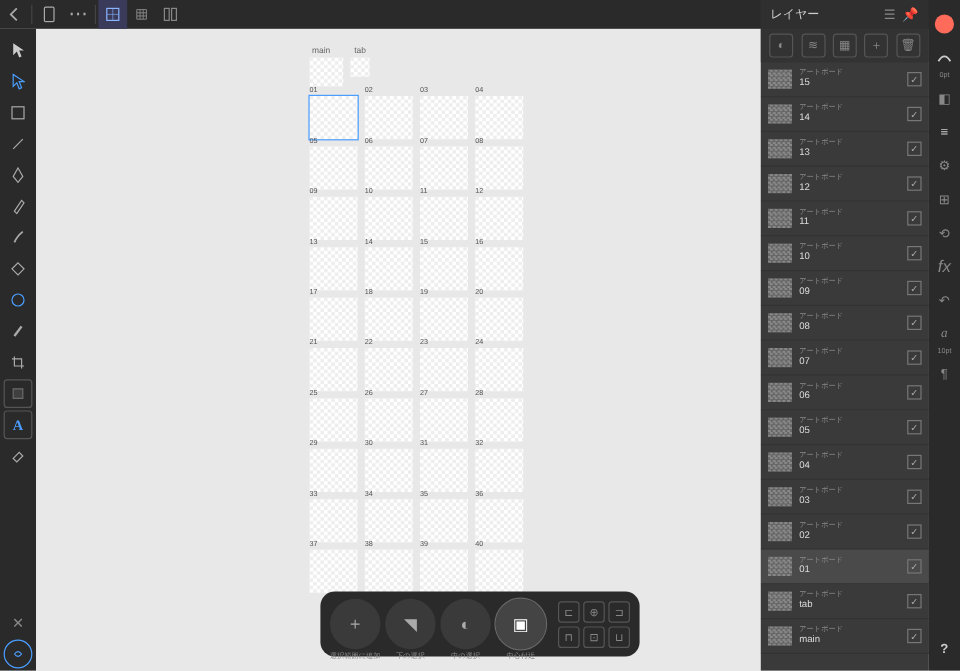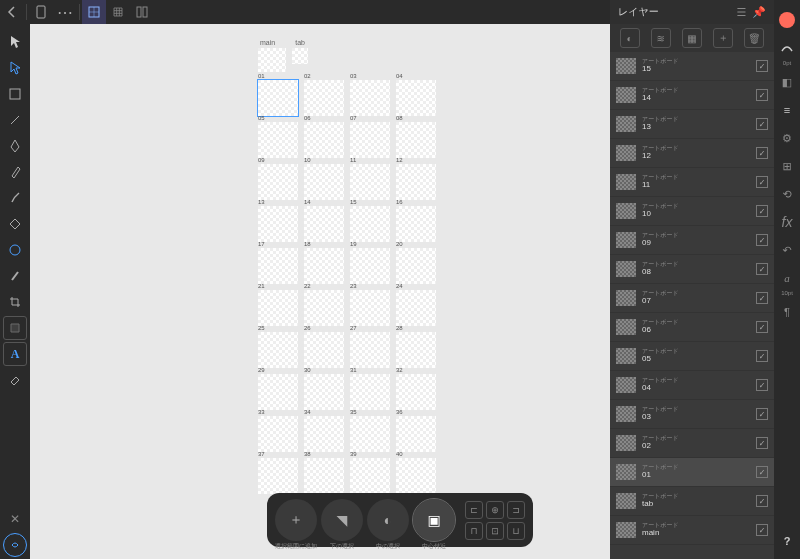--- a/index.html
+++ b/index.html
@@ -24,21 +24,21 @@
 .grid-container { position: absolute; top: 24px; left: 228px; display: grid; grid-template-columns: repeat(4, 40px); gap: 6px 6px; }
 .art-cell { position: relative; }
 .art-num { font-size: 6px; color: #555; position: absolute; top: -7px; left: 0; }
 .art-box { width: 40px; height: 36px; background-image: repeating-conic-gradient(#fff 0 90deg, #eee 0 180deg); background-size: 6px 6px; }
 .art-box.selected { outline: 1px solid #4a9eff; }
 .header-boxes { position: absolute; top: 24px; left: 228px; display: flex; gap: 6px; }
 .header-boxes .art-box { width: 28px; height: 24px; }
 .grid-main { top: 56px; }
 
 
-.layers { position: absolute; top: 0; right: 26px; bottom: 0; width: 164px; background: #3a3a3a; display: flex; flex-direction: column; z-index: 10; }
+.layers { position: absolute; top: 0; right: 26px; bottom: 0; width: 140px; background: #3a3a3a; display: flex; flex-direction: column; z-index: 10; }
 .layers-header { height: 24px; background: #2f2f2f; display: flex; align-items: center; padding: 0 8px; color: #ccc; font-size: 10px; justify-content: space-between; }
 .layers-header .hdr-icons { display: flex; gap: 6px; }
 .layers-toolbar { height: 28px; background: #333; display: flex; align-items: center; justify-content: space-around; padding: 0 4px; }
 .layers-toolbar .lbtn { width: 20px; height: 20px; border: 1px solid #555; border-radius: 3px; display: flex; align-items: center; justify-content: center; color: #888; font-size: 10px; }
 .layers-list { flex: 1; overflow: hidden; }
 .layer-row { height: 29px; background: #3a3a3a; border-bottom: 1px solid #333; display: flex; align-items: center; padding: 0 6px; position: relative; }
 .layer-row.selected { background: #4a4a4a; }
 .layer-thumb { width: 20px; height: 16px; background-image: repeating-conic-gradient(#888 0 90deg, #666 0 180deg); background-size: 4px 4px; margin-right: 6px; flex-shrink: 0; }
 .layer-info { flex: 1; min-width: 0; }
 .layer-type { font-size: 6px; color: #888; line-height: 1; }

